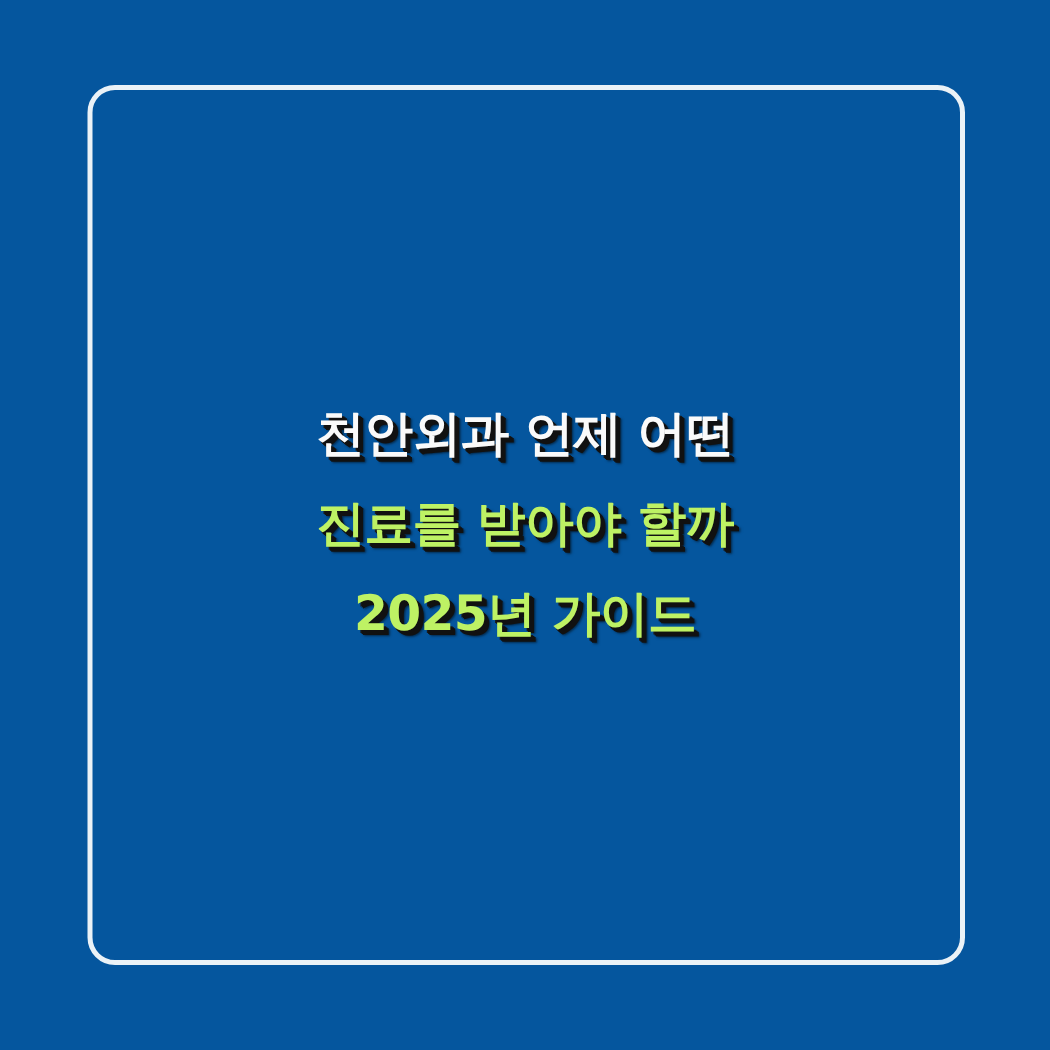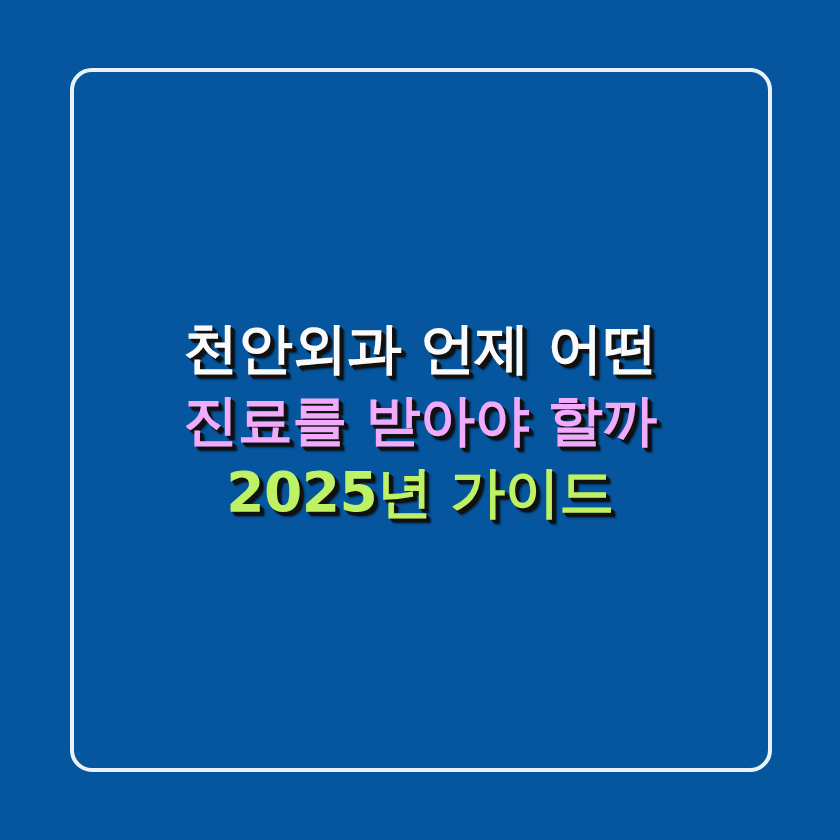--- a/index.html
+++ b/index.html
@@ -47,21 +47,21 @@
     align-items: center;
     justify-content: center;
     text-align: center;
   }
 
   .headline-line {
     display: block;
     color: #fafafa;
     font-family: "DejaVu Sans", "Liberation Sans", sans-serif;
     font-weight: 700;
-    font-size: 55px;
+    font-size: 39px;
     line-height: 72px;
     letter-spacing: -0.5px;
     white-space: nowrap;
     text-shadow:
        4px 4px 0 #111111,
        3px 3px 0 #111111,
        2px 2px 0 #1a1a1a,
        5px 5px 2px rgba(0, 0, 0, 0.55);
   }
 </style>
@@ -69,18 +69,18 @@
 <body>
 
 <div id="poster" style="background: rgb(5, 86, 158);">
 
   <div id="inset-frame" style="border-width: 4px; border-radius: 22px;"></div>
 
   <div id="headline-block">
 
     <span class="headline-line" style="color: rgb(250, 250, 250);">천안외과 언제 어떤</span>
 
-    <span class="headline-line" style="color: #f0abfc;">진료를 받아야 할까</span>
+    <span class="headline-line" style="color: #bef264;">진료를 받아야 할까</span>
 
     <span class="headline-line" style="color: #bef264;">2025년 가이드</span>
 
   </div>
 </div>
 
 </body></html>

